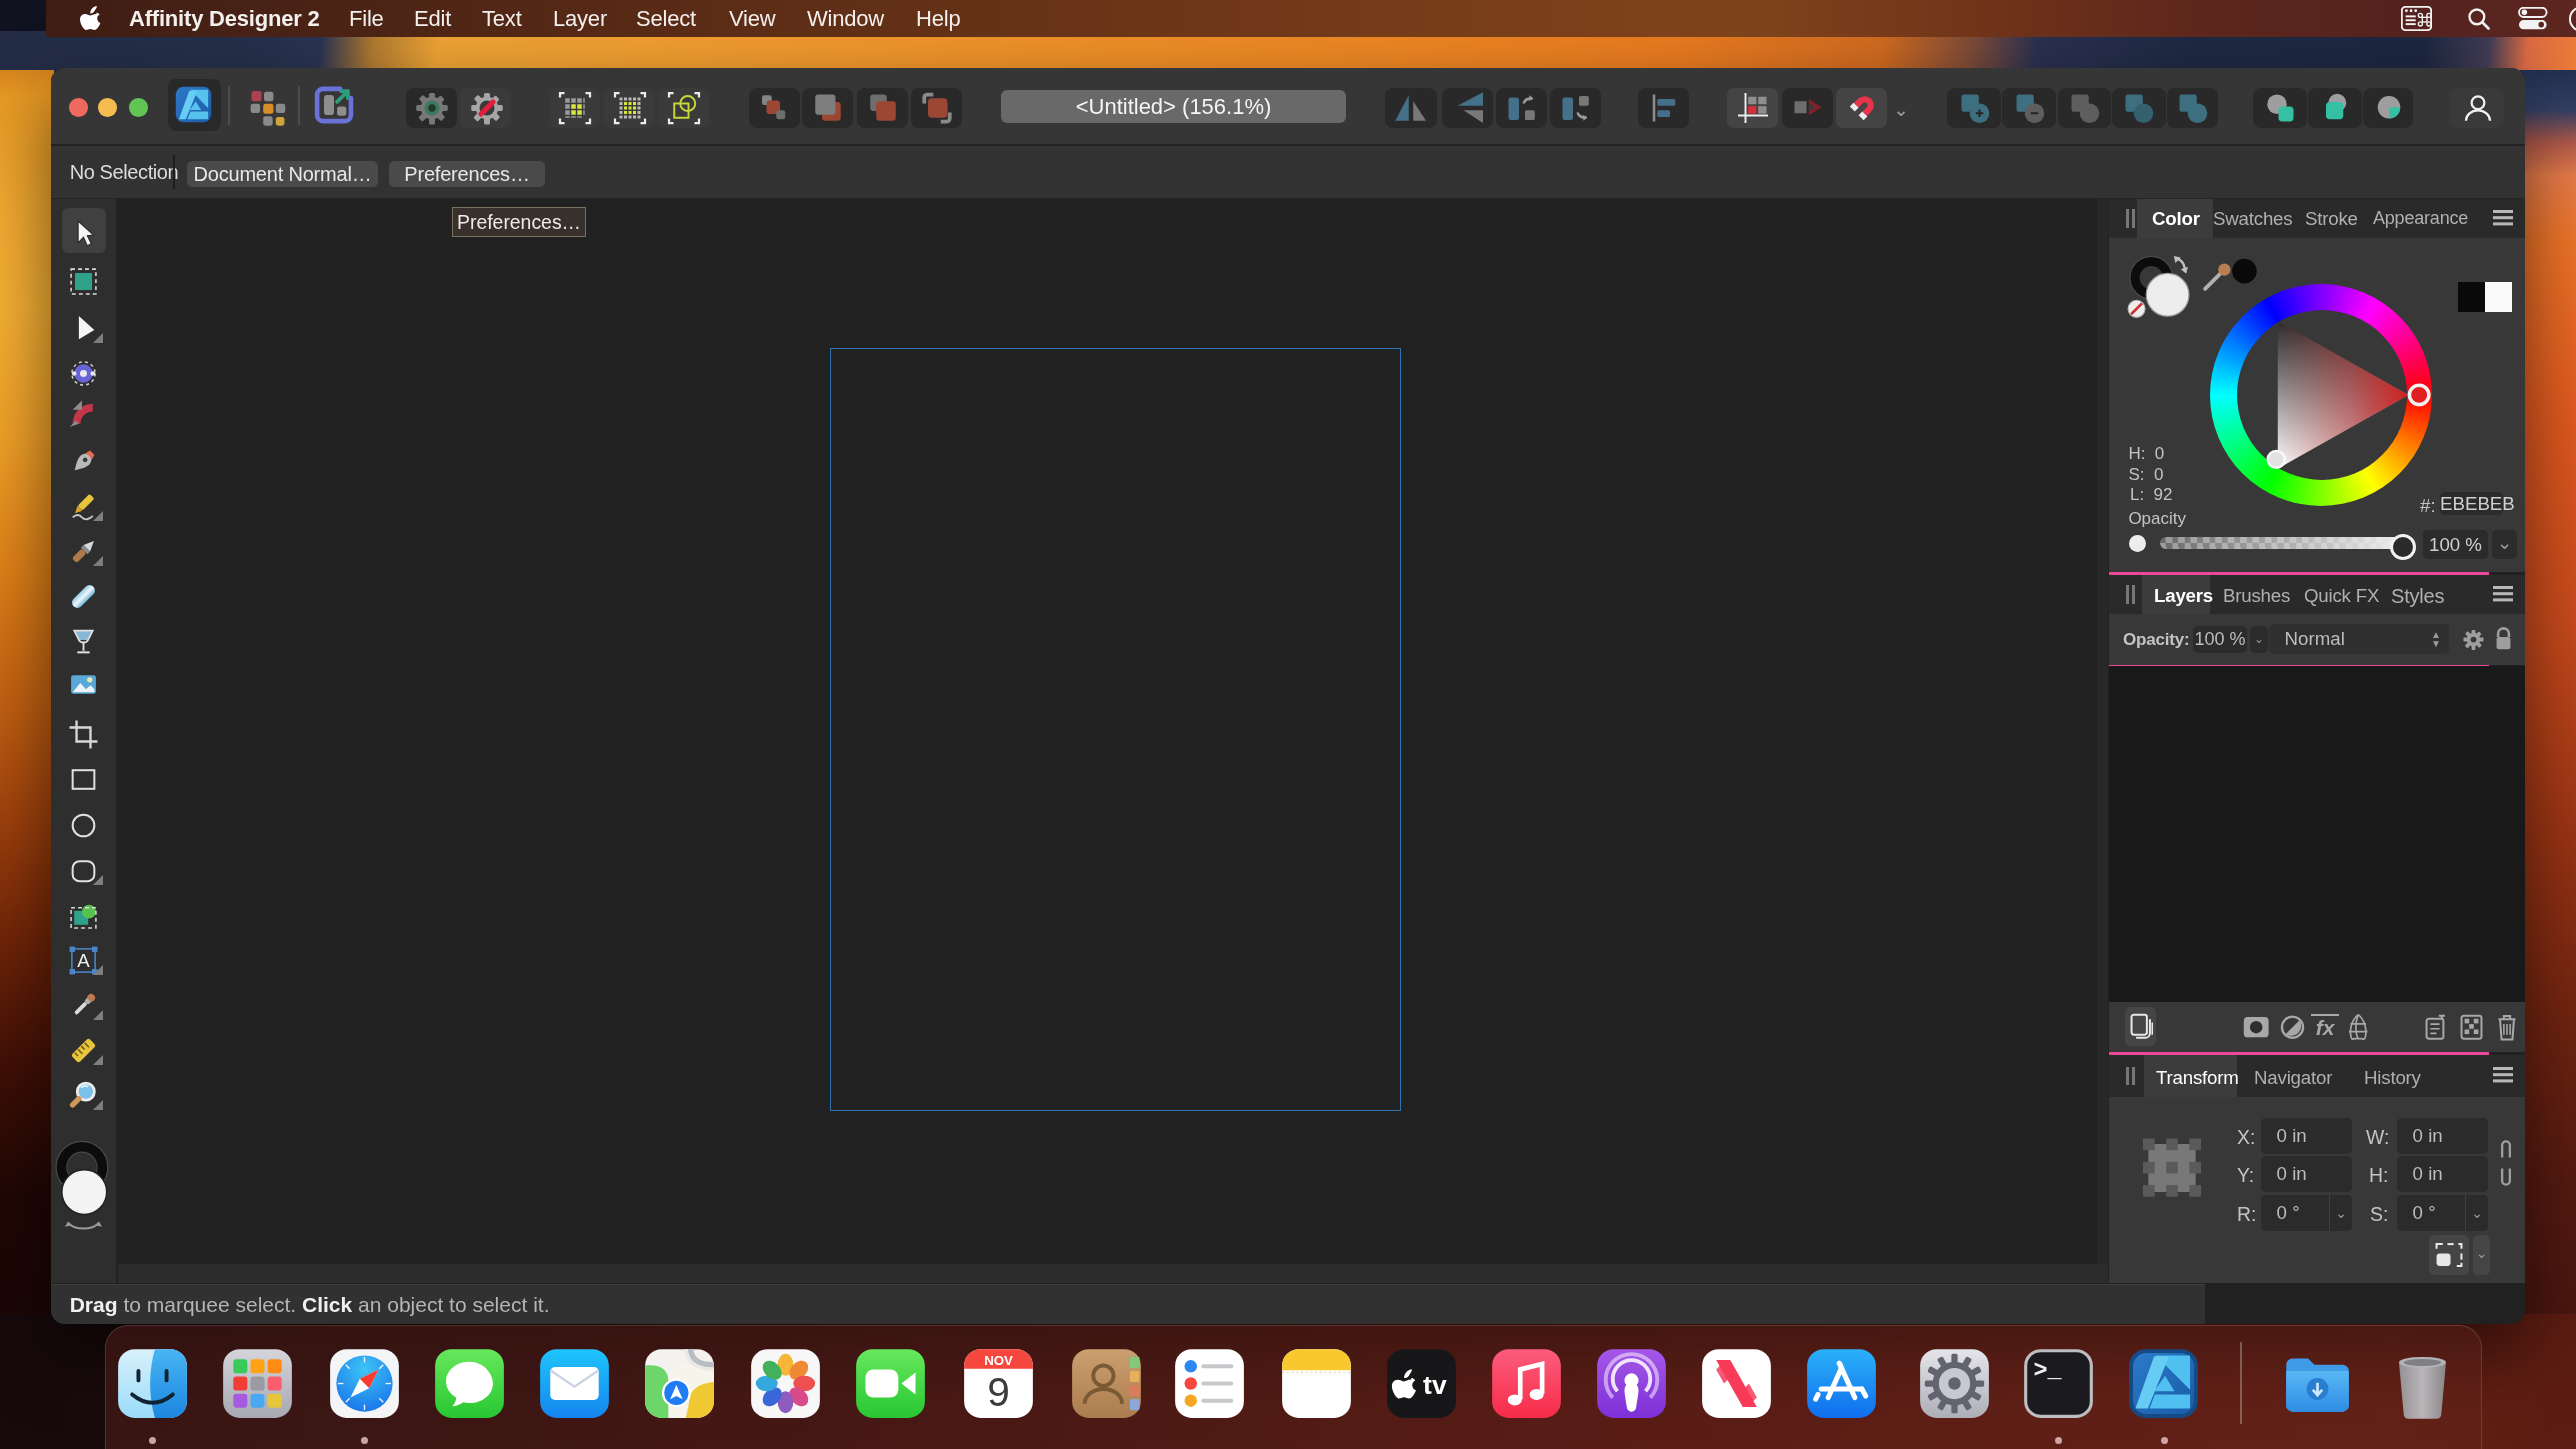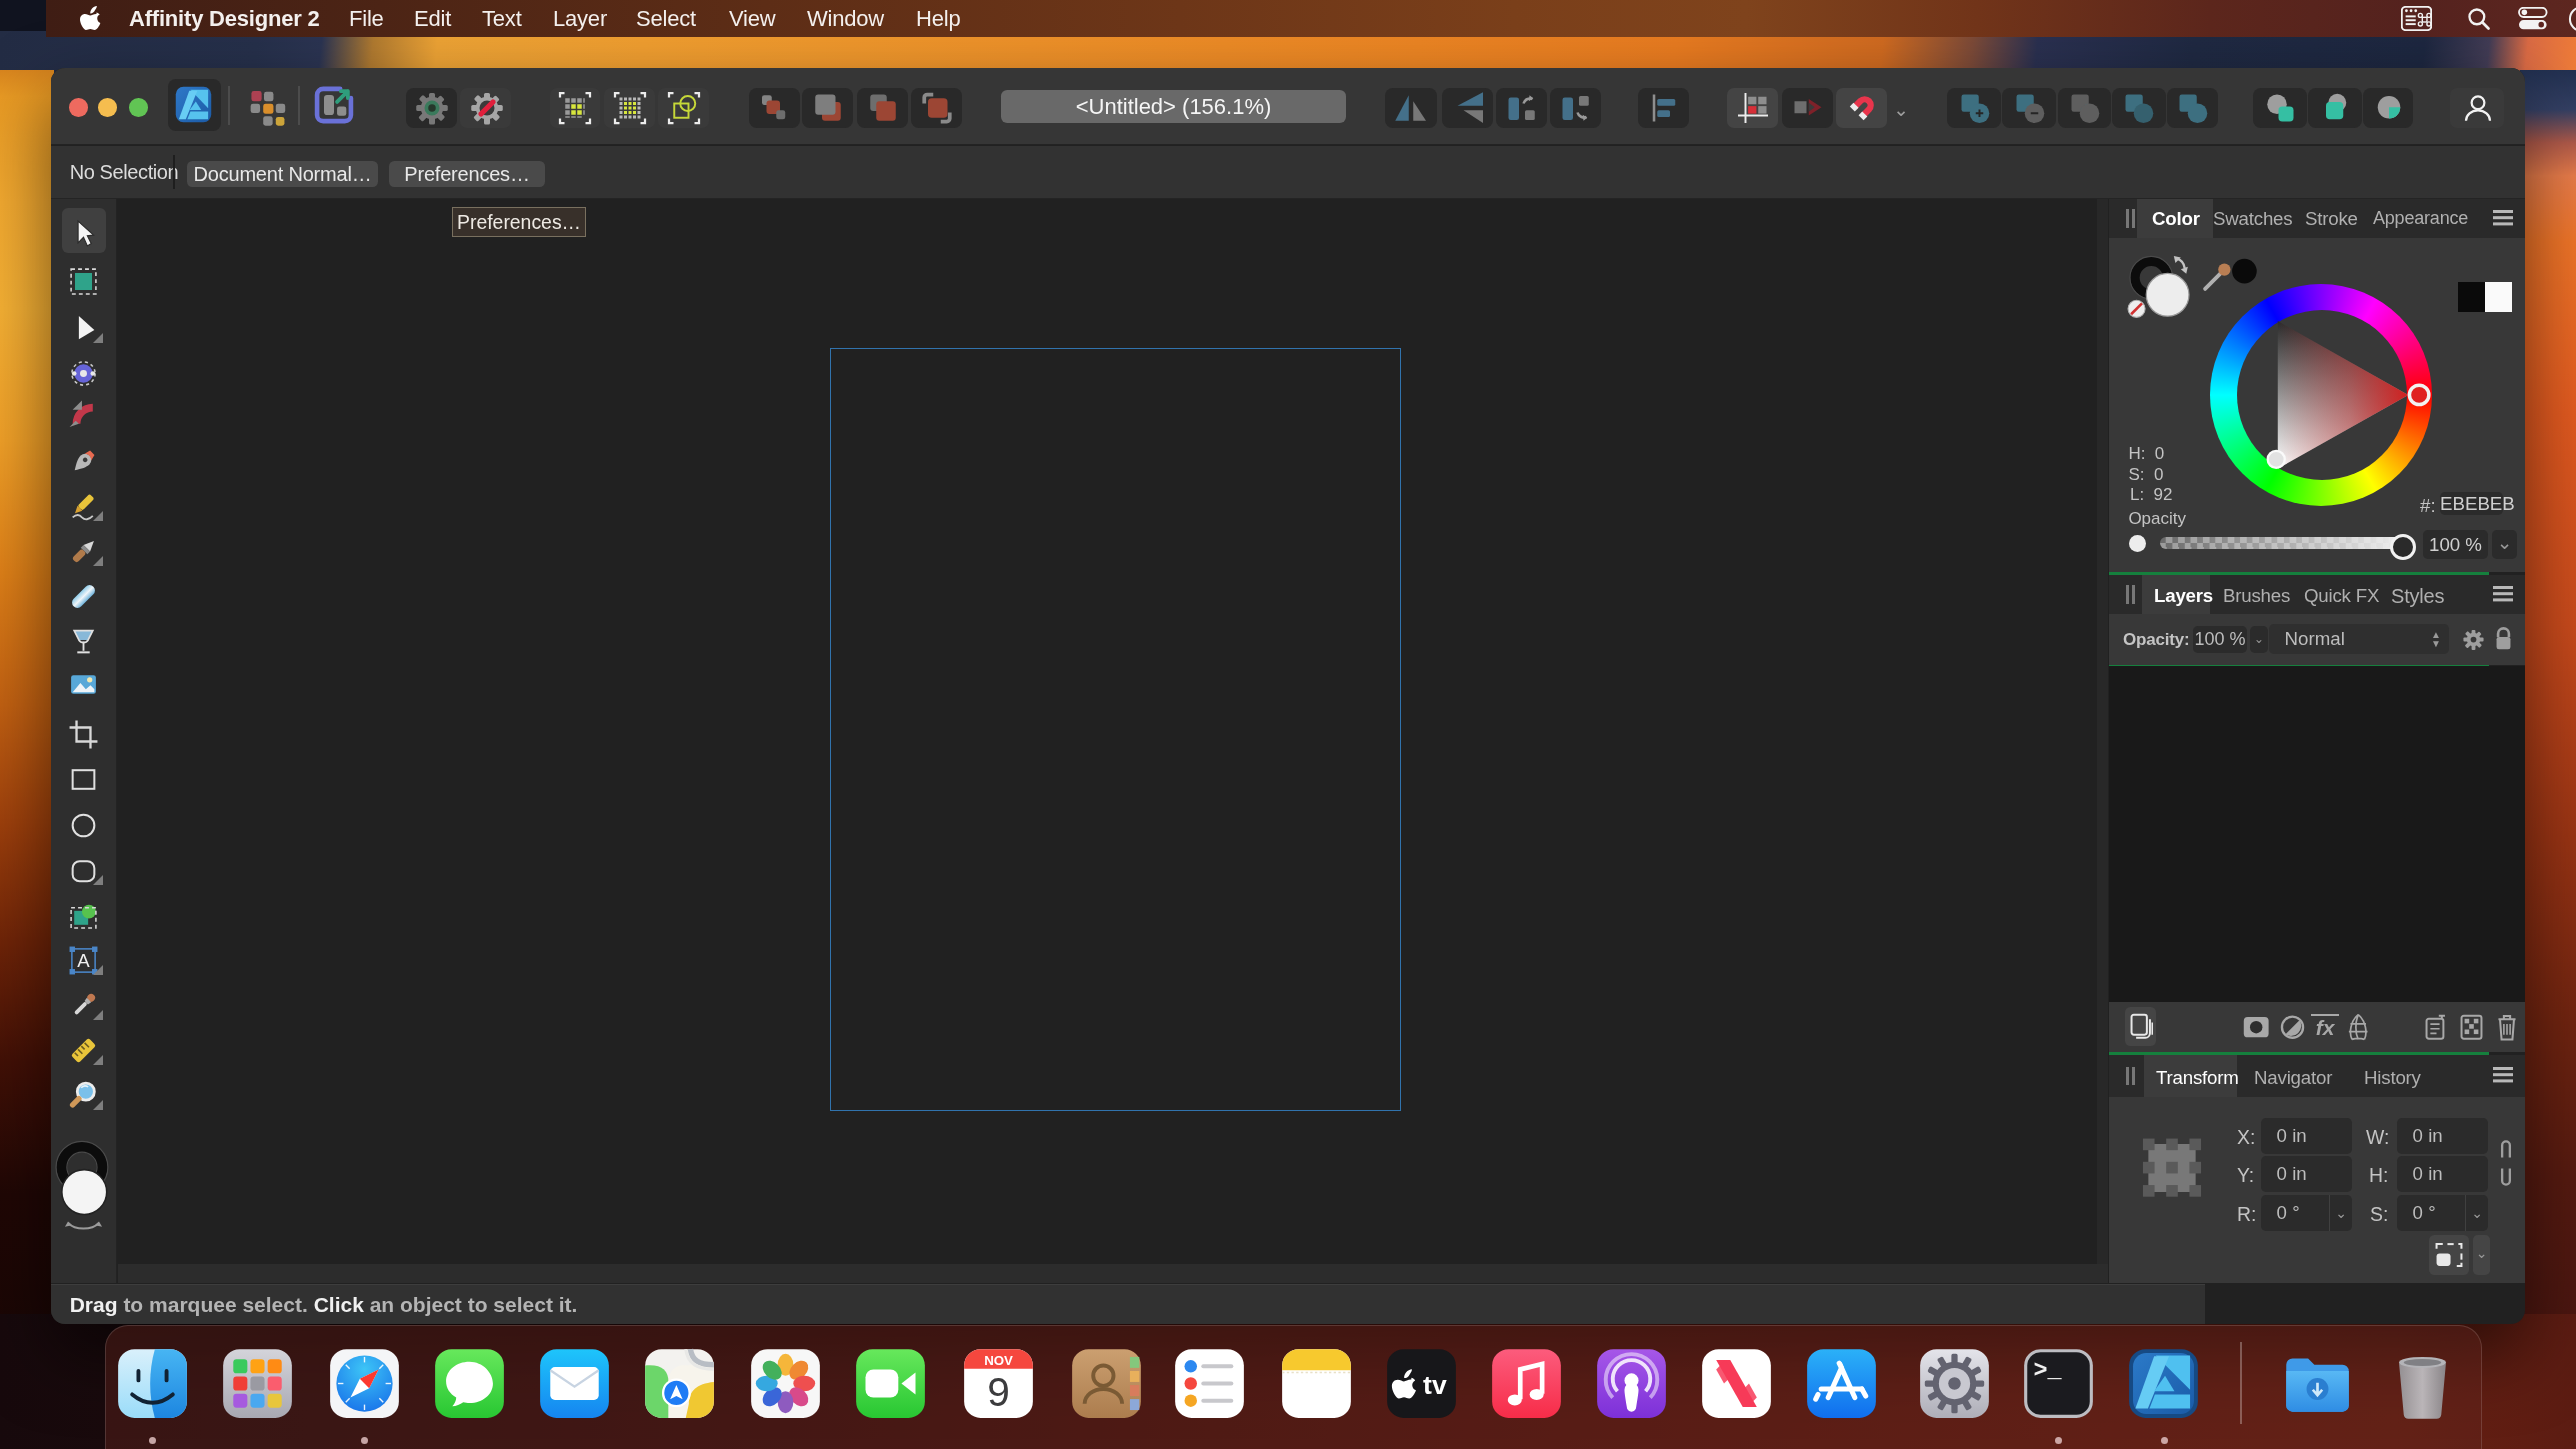--- a/index.html
+++ b/index.html
@@ -7,22 +7,22 @@
 #wallleft{left:0;top:70px;width:54px;height:1322px;background:linear-gradient(180deg,#d8851e 0%,#e89a24 2%,#f2a930 10%,#f5b034 18%,#f0a028 28%,#de8018 38%,#c26112 48%,#9e400c 57%,#6f2408 66%,#421006 75%,#200705 85%,#180605 100%);}
 #wallright{left:2520px;top:70px;width:56px;height:1322px;background:linear-gradient(180deg,#223050 0%,#344064 3%,#b05a4a 5.5%,#e87c4a 8%,#ee7428 13%,#e25a20 26%,#c84a1c 42%,#9a3414 58%,#702410 72%,#551a10 84%,#451410 100%);}
 #wallbottom{left:0;top:1314px;width:2576px;height:135px;background:linear-gradient(90deg,#17090c 0%,#1d0c0e 12%,#260d0e 22%,#35100f 35%,#43140f 47%,#4e1610 57%,#591a11 70%,#631e12 83%,#662013 93%,#5c1c12 100%);}
 #menubar{left:0;top:0;width:2576px;height:37px;background:linear-gradient(90deg,#3f1d14 0%,#4c2415 13%,#5d2d16 28%,#6d3618 44%,#7a3f1a 57%,#7f431c 66%,#713419 75%,#5c261c 84%,#54221e 92%,#602820 100%);color:#f2f2f2;margin-left:46px;}
 .mi{position:absolute;top:0;height:37px;line-height:37px;font-size:22px;color:#f4f0ee;letter-spacing:-0.2px;}
 #window{left:51px;top:68px;width:2474px;height:1256px;background:#212121;border-radius:14px;overflow:hidden;box-shadow:0 31px 70px rgba(0,0,0,.55);}
 #titlebar{left:0;top:0;width:2474px;height:76px;background:#363636;border-bottom:1.6px solid #232323;}
 #contextbar{left:0;top:78px;width:2474px;height:52px;background:#323232;border-bottom:1.6px solid #242424;}
 #toolstrip{left:0;top:131px;width:65px;height:1084px;background:#2e2e2e;border-right:1.6px solid #232323;}
 #canvas{left:67px;top:131px;width:1990px;height:1084px;background:#212121;}
-#panels{left:2058px;top:131px;width:380px;height:1084px;background:#15803d;}
-#statusbar{left:0;top:1216px;width:2154px;height:40px;background:#313131;border-top:0.8px solid #3d3d3d;font-weight:bold;}
+#panels{left:2058px;top:131px;width:380px;height:1084px;background:#ec4899;}
+#statusbar{left:0;top:1216px;width:2154px;height:40px;background:#313131;border-top:0.8px solid #3d3d3d;}
 .tl{border-radius:50%;width:18.7px;height:18.7px;top:30px;}
 .tile{background:#3a3a3a;border-radius:7px;}
 .dtile{background:#292929;border-radius:7.8px;}
 .sep{background:#4c4c4c;width:1.6px;}
 .cbtn{background:#4a4a4a;border-radius:5.4px;color:#e8e8e8;font-size:20px;text-align:center;line-height:26.4px;height:26.4px;letter-spacing:-0.2px;}
 .tabbar{background:#2a2a2a;width:416px;}
 .tab{position:absolute;color:#b0b0b0;font-size:19.4px;letter-spacing:-0.2px;}
 .seltab{background:#3c3c3c;color:#fff;}
 .ham{position:absolute;width:20px;height:3.1px;background:#b8b8b8;box-shadow:0 6.2px 0 #b8b8b8,0 12.4px 0 #b8b8b8;}
 .fld{position:absolute;background:#2b2b2b;border-radius:4.7px;color:#bdbdbd;font-size:18.7px;}

